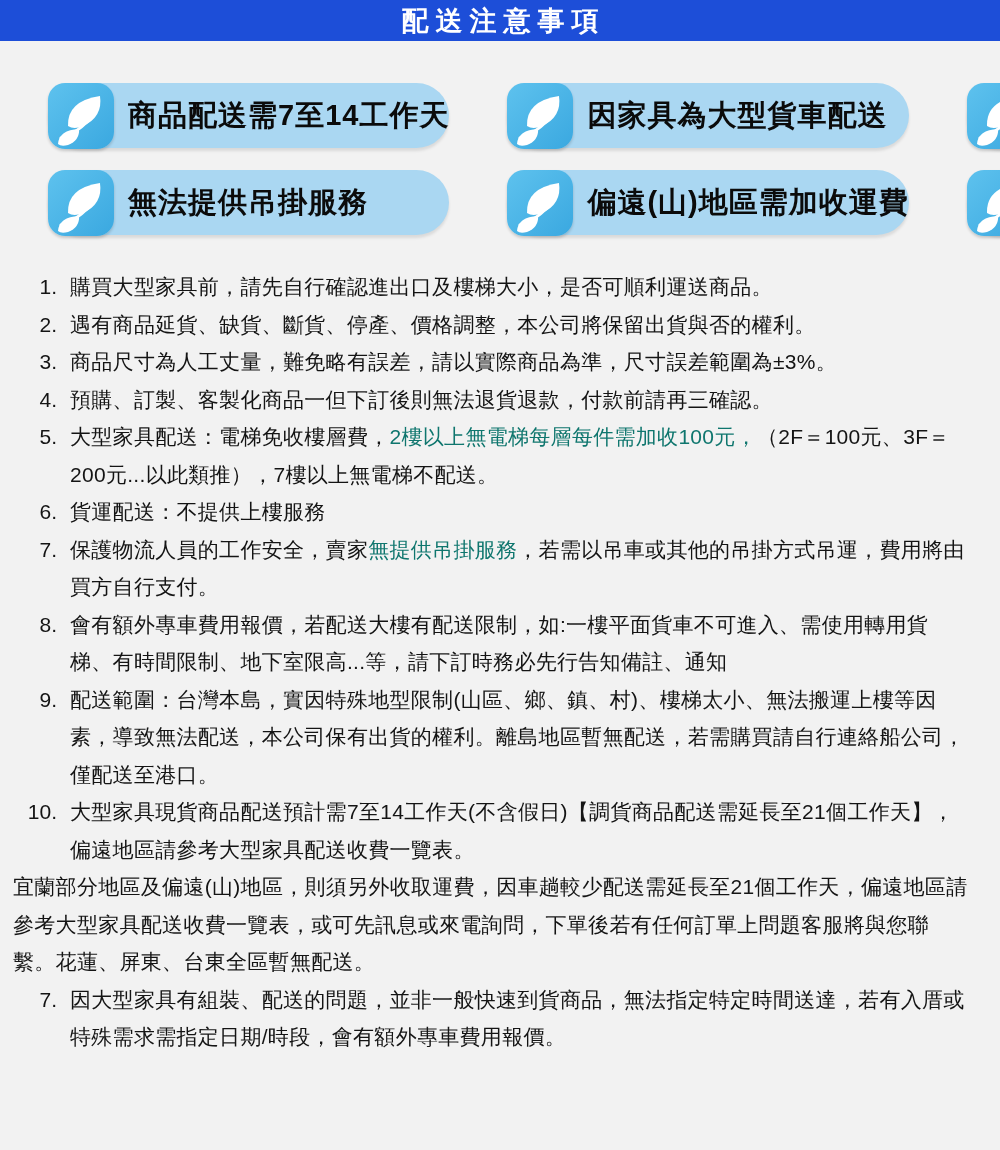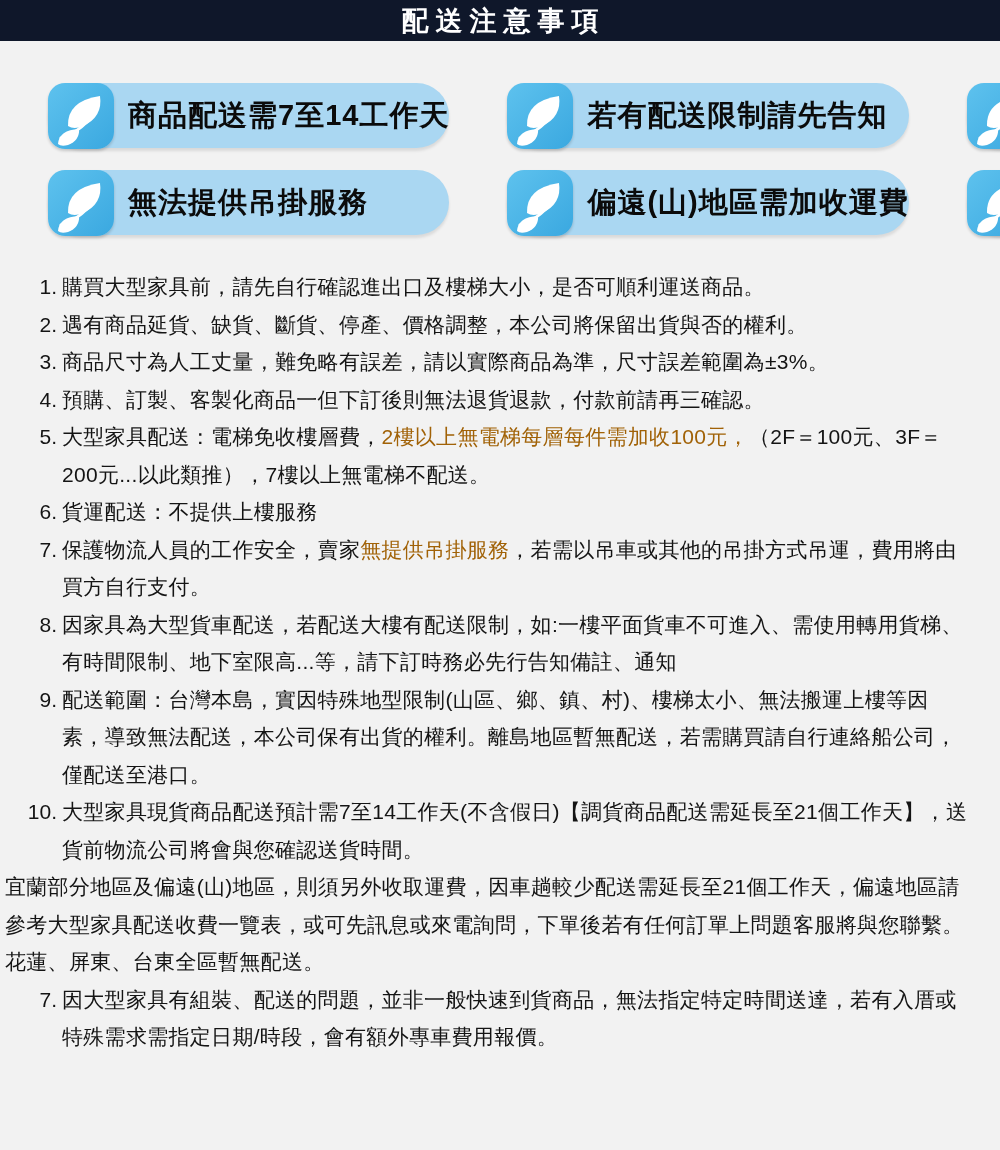--- a/index.html
+++ b/index.html
@@ -6,21 +6,21 @@
   html,body { width:1000px; }
   body {
     height:1150px;
     background:#f2f2f2;
     font-family:"Liberation Sans", sans-serif;
     color:#111;
     overflow:hidden;
   }
   .header {
     height:41px;
-    background:#0f172a;
+    background:#1d4ed8;
     display:flex;
     align-items:center;
     justify-content:center;
   }
   .header-title {
     color:#fff;
     font-size:27px;
     font-weight:bold;
     letter-spacing:7px;
     padding-left:7px; 
@@ -68,24 +68,24 @@
     font-size:21px;
     line-height:37.5px;
     color:#141414;
   }
   .note-num {
     flex:0 0 57px;
     text-align:right;
   }
   .note-body {
     flex:1;
-    margin-left:5px;
+    margin-left:13px;
     letter-spacing:0.3px;
   }
-  .note-body .red { color:#a16207; }
+  .note-body .red { color:#0f766e; }
 </style>
 </head>
 <body>
 
 <div class="header">
   <div class="header-title">配送注意事項</div>
 </div>
 
 <div class="badges">
   <div class="badge">
@@ -99,21 +99,21 @@
     <span class="badge-label">商品配送需7至14工作天</span>
   </div>
   <div class="badge">
     <span class="badge-icon">
         <svg width="66" height="66" viewBox="0 0 66 66">
           <path d="M20 43 Q19 18 52 13 Q55 34 35 43 Q26 47 20 43 Z" fill="#fff"></path>
           <path d="M13 55 Q26 52 40 38" stroke="#fff" stroke-width="3" fill="none" stroke-linecap="round"></path>
           <path d="M10 61 Q11 47 31 46 Q32 57 20 62 Q13 64 10 61 Z" fill="#fff"></path>
         </svg>
       </span>
-    <span class="badge-label">若有配送限制請先告知</span>
+    <span class="badge-label">因家具為大型貨車配送</span>
   </div>
   <div class="badge">
     <span class="badge-icon">
         <svg width="66" height="66" viewBox="0 0 66 66">
           <path d="M20 43 Q19 18 52 13 Q55 34 35 43 Q26 47 20 43 Z" fill="#fff"></path>
           <path d="M13 55 Q26 52 40 38" stroke="#fff" stroke-width="3" fill="none" stroke-linecap="round"></path>
           <path d="M10 61 Q11 47 31 46 Q32 57 20 62 Q13 64 10 61 Z" fill="#fff"></path>
         </svg>
       </span>
     <span class="badge-label">無舊傢俱下樓與回收</span>
@@ -173,29 +173,29 @@
     <div class="note">
       <span class="note-num">6.</span>
       <span class="note-body"><span>貨運配送：不提供上樓服務</span></span>
     </div>
     <div class="note">
       <span class="note-num">7.</span>
       <span class="note-body"><span>保護物流人員的工作安全，賣家</span><span class="red">無提供吊掛服務</span><span>，若需以吊車或其他的吊掛方式吊運，費用將由買方自行支付。</span></span>
     </div>
     <div class="note">
       <span class="note-num">8.</span>
-      <span class="note-body"><span>因家具為大型貨車配送，若配送大樓有配送限制，如:一樓平面貨車不可進入、需使用轉用貨梯、有時間限制、地下室限高...等，請下訂時務必先行告知備註、通知</span></span>
+      <span class="note-body"><span>會有額外專車費用報價，若配送大樓有配送限制，如:一樓平面貨車不可進入、需使用轉用貨梯、有時間限制、地下室限高...等，請下訂時務必先行告知備註、通知</span></span>
     </div>
     <div class="note">
       <span class="note-num">9.</span>
       <span class="note-body"><span>配送範圍：台灣本島，實因特殊地型限制(山區、鄉、鎮、村)、樓梯太小、無法搬運上樓等因素，導致無法配送，本公司保有出貨的權利。離島地區暫無配送，若需購買請自行連絡船公司，僅配送至港口。</span></span>
     </div>
     <div class="note">
       <span class="note-num">10.</span>
-      <span class="note-body"><span>大型家具現貨商品配送預計需7至14工作天(不含假日)【調貨商品配送需延長至21個工作天】，送貨前物流公司將會與您確認送貨時間。</span></span>
+      <span class="note-body"><span>大型家具現貨商品配送預計需7至14工作天(不含假日)【調貨商品配送需延長至21個工作天】，偏遠地區請參考大型家具配送收費一覽表。</span></span>
     </div>
     <div class="note">
       <span class="note-body"><span>宜蘭部分地區及偏遠(山)地區，則須另外收取運費，因車趟較少配送需延長至21個工作天，偏遠地區請參考大型家具配送收費一覽表，或可先訊息或來電詢問，下單後若有任何訂單上問題客服將與您聯繫。花蓮、屏東、台東全區暫無配送。</span></span>
     </div>
     <div class="note">
       <span class="note-num">7.</span>
       <span class="note-body"><span>因大型家具有組裝、配送的問題，並非一般快速到貨商品，無法指定特定時間送達，若有入厝或特殊需求需指定日期/時段，會有額外專車費用報價。</span></span>
     </div>
   </div>
 

